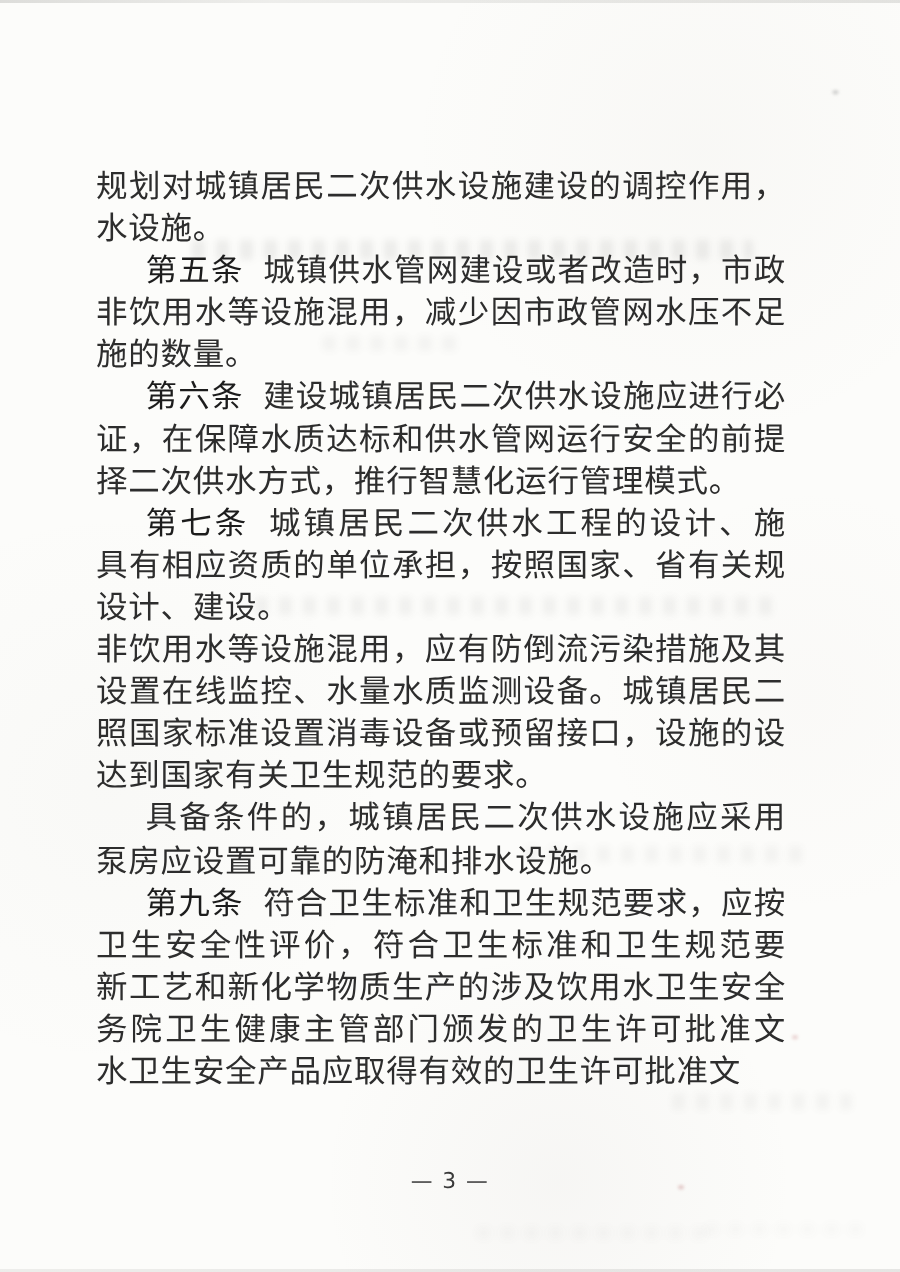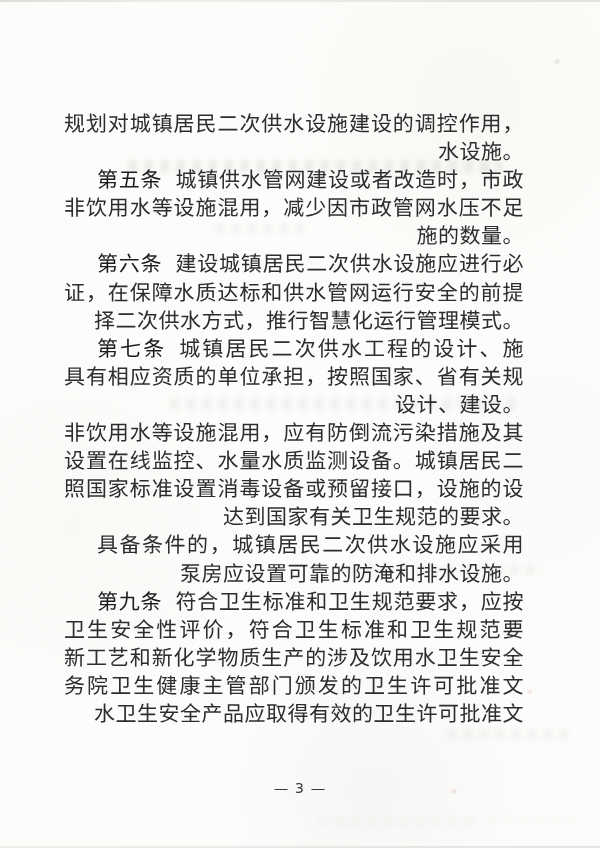--- a/index.html
+++ b/index.html
@@ -25,21 +25,21 @@
     background:linear-gradient(90deg, rgba(160,160,155,.16), rgba(150,150,148,.22));
   }
   .doc{
     position:absolute;left:64px;top:110px;width:460px;
     font-size:21px;color:#2d2d2d;
     letter-spacing:.5px;
   }
   .line{
     height:28.1px;line-height:28.1px;
     overflow:hidden;
-    text-align:right;
+    text-align:left;
   }
   .line.just{
     text-align:justify;
     text-align-last:justify;
   }
   .line.ind{ text-indent:33px; }
   .art{
     font-weight:normal;color:#1c1c1c;
     margin-right:13px;
   }

